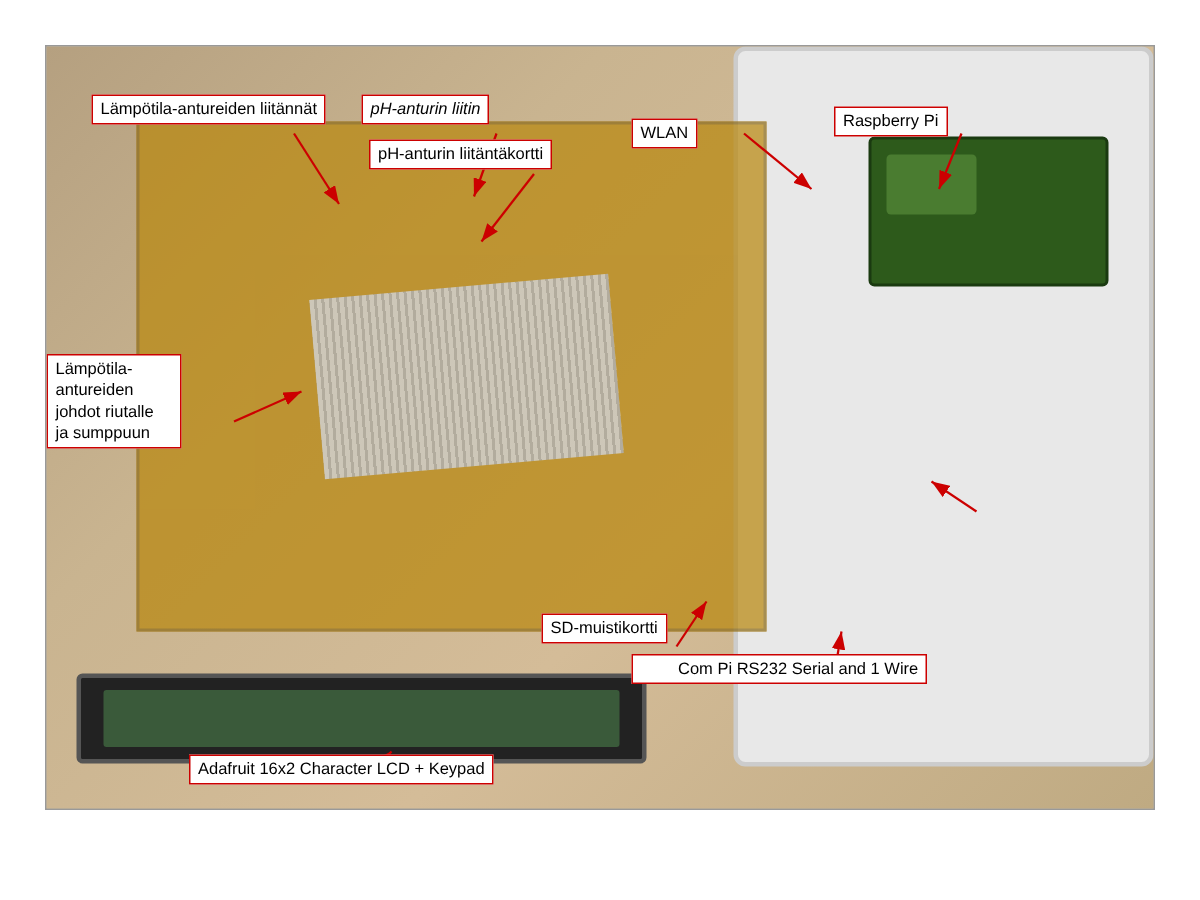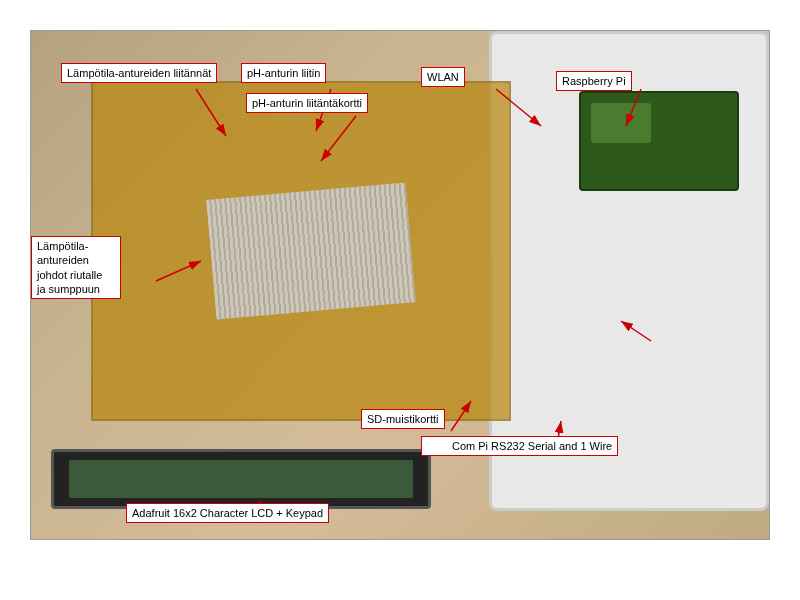--- a/index.html
+++ b/index.html
@@ -192,23 +192,23 @@
 
       <defs>
         <marker id="arrowhead" markerWidth="8" markerHeight="6" refX="8" refY="3" orient="auto">
           <polygon points="0 0, 8 3, 0 6" fill="#cc0000"></polygon>
         </marker>
       </defs>
     </svg>
 
     <div class="label" style="left: 30px; top: 12px;">Lämpötila-antureiden liitännät</div>
 
-    <div class="label" style="left: 210px; top: 12px;">pH-anturin liitin</div>
-
-    <div class="label" style="left: 390px; top: 16px;">WLAN</div>
+    <div class="label" style="left: 210px; top: 12px; font-style: italic;">pH-anturin liitin</div>
+
+    <div class="label" style="left: 390px; top: 28px;">WLAN</div>
 
     <div class="label" style="left: 525px; top: 20px;">Raspberry Pi</div>
 
     <div class="label multiline" style="left: 0px; top: 185px; width: 90px; font-size: 11px; line-height: 1.3;">
       <span style="white-space: pre-line;">Lämpötila-
 antureiden
 johdot riutalle
 ja sumppuun</span>
     </div>
 

